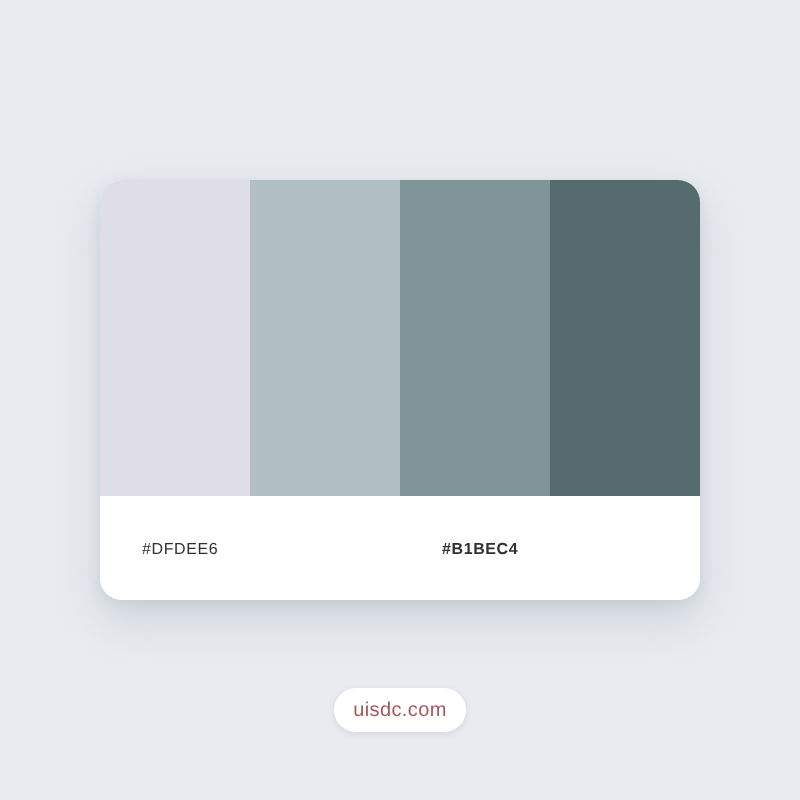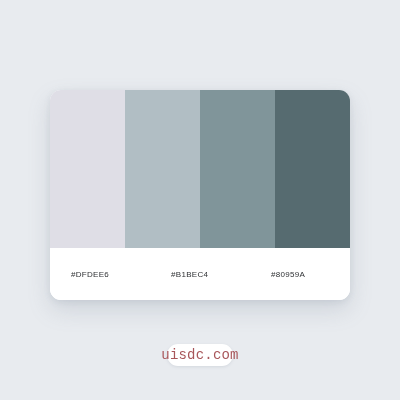--- a/index.html
+++ b/index.html
@@ -80,22 +80,22 @@
     height: 22px;
     border-radius: 11px;
     background: #ffffff;
     display: flex;
     align-items: center;
     justify-content: center;
     box-shadow: 0 1px 3px rgba(120, 132, 150, 0.18);
   }
 
   .watermark-text {
-    font-family: Liberation Mono, monospace;
-    font-size: 14px;
+    font-family: Liberation Sans, sans-serif;
+    font-size: 10px;
     letter-spacing: 0.2px;
     color: #a8565a;
     white-space: nowrap;
   }
 </style>
 </head>
 <body style="background: rgb(232, 235, 239);">
 
 <div id="stage">
 
@@ -106,24 +106,21 @@
       <div class="swatch" style="background: rgb(177, 190, 196);"></div>
       <div class="swatch" style="background: rgb(128, 149, 154);"></div>
       <div class="swatch" style="background: rgb(86, 107, 112);"></div>
     </div>
 
     <div class="label-row">
       <div class="label-cell">
         <span class="hex-label" style="color: rgb(47, 49, 52);">#DFDEE6</span>
       </div>
       <div class="label-cell">
-        <span class="hex-label" style="color: rgb(47, 49, 52);">#B1BEC4</span>
-      </div>
-      <div class="label-cell">
-        <span class="hex-label" style="color: rgb(47, 49, 52);">#80959A</span>
+        <span class="hex-label" style="color: rgb(47, 49, 52); font-weight: bold;">#B1BEC4</span>
       </div>
     </div>
 
   </div>
 
   <div class="watermark" style="background: rgb(255, 255, 255);">
     <span class="watermark-text" style="color: rgb(168, 86, 90);">uisdc.com</span>
   </div>
 
 </div>

